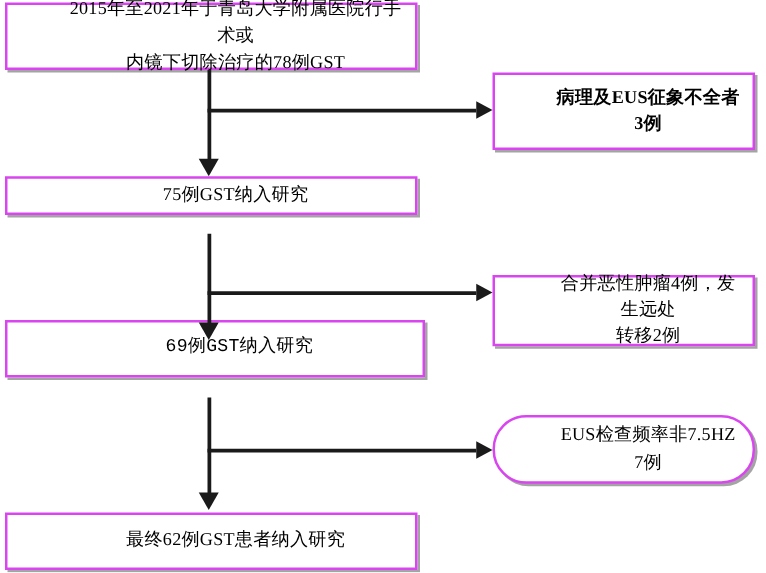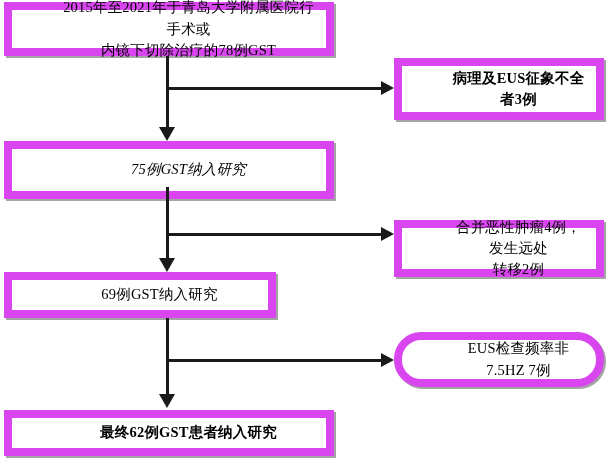--- a/index.html
+++ b/index.html
@@ -14,44 +14,44 @@
   #flowchart {
     position: relative;
     width: 613px;
     height: 458px;
     background: #ffffff;
     overflow: hidden;
   }
   .node {
     position: absolute;
     box-sizing: border-box;
-    border: 8px solid #d946ef;
+    border: 2px solid #d946ef;
     background: #ffffff;
     display: flex;
     align-items: center;
     justify-content: center;
     text-align: center;
     box-shadow: 2px 2px 0 rgba(90,90,90,0.55);
     padding-left: 39px;
   }
   .node .node-text {
     display: block;
     width: 100%;
     padding: 0 8px;
     font-size: 14.5px;
     line-height: 1.45;
     letter-spacing: 0.2px;
     white-space: pre-line;
   }
 
   
   #node-main-0 { left: 4px;  top: 2px;   width: 330px; height: 54px; }
-  #node-main-1 { left: 4px;  top: 141px; width: 330px; height: 58px; font-style: italic; }
-  #node-main-2 { left: 4px;  top: 272px; width: 272px; height: 46px; }
-  #node-main-3 { left: 4px;  top: 410px; width: 330px; height: 46px; font-weight: bold; }
+  #node-main-1 { left: 4px;  top: 141px; width: 330px; height: 31px; }
+  #node-main-2 { left: 4px;  top: 256px; width: 336px; height: 46px; font-family: Liberation Mono, monospace; }
+  #node-main-3 { left: 4px;  top: 410px; width: 330px; height: 46px; }
 
   
   #node-side-0 { left: 394px; top: 58px;  width: 210px; height: 62px; font-weight: bold; }
   #node-side-1 { left: 394px; top: 205px; width: 210px; height: 57px; margin-top: 15px; }
   #node-side-2 { left: 394px; top: 332px; width: 210px; height: 55px; border-radius: 27px; }
 
   
   .line {
     position: absolute;
     background: #1a1a1a;

